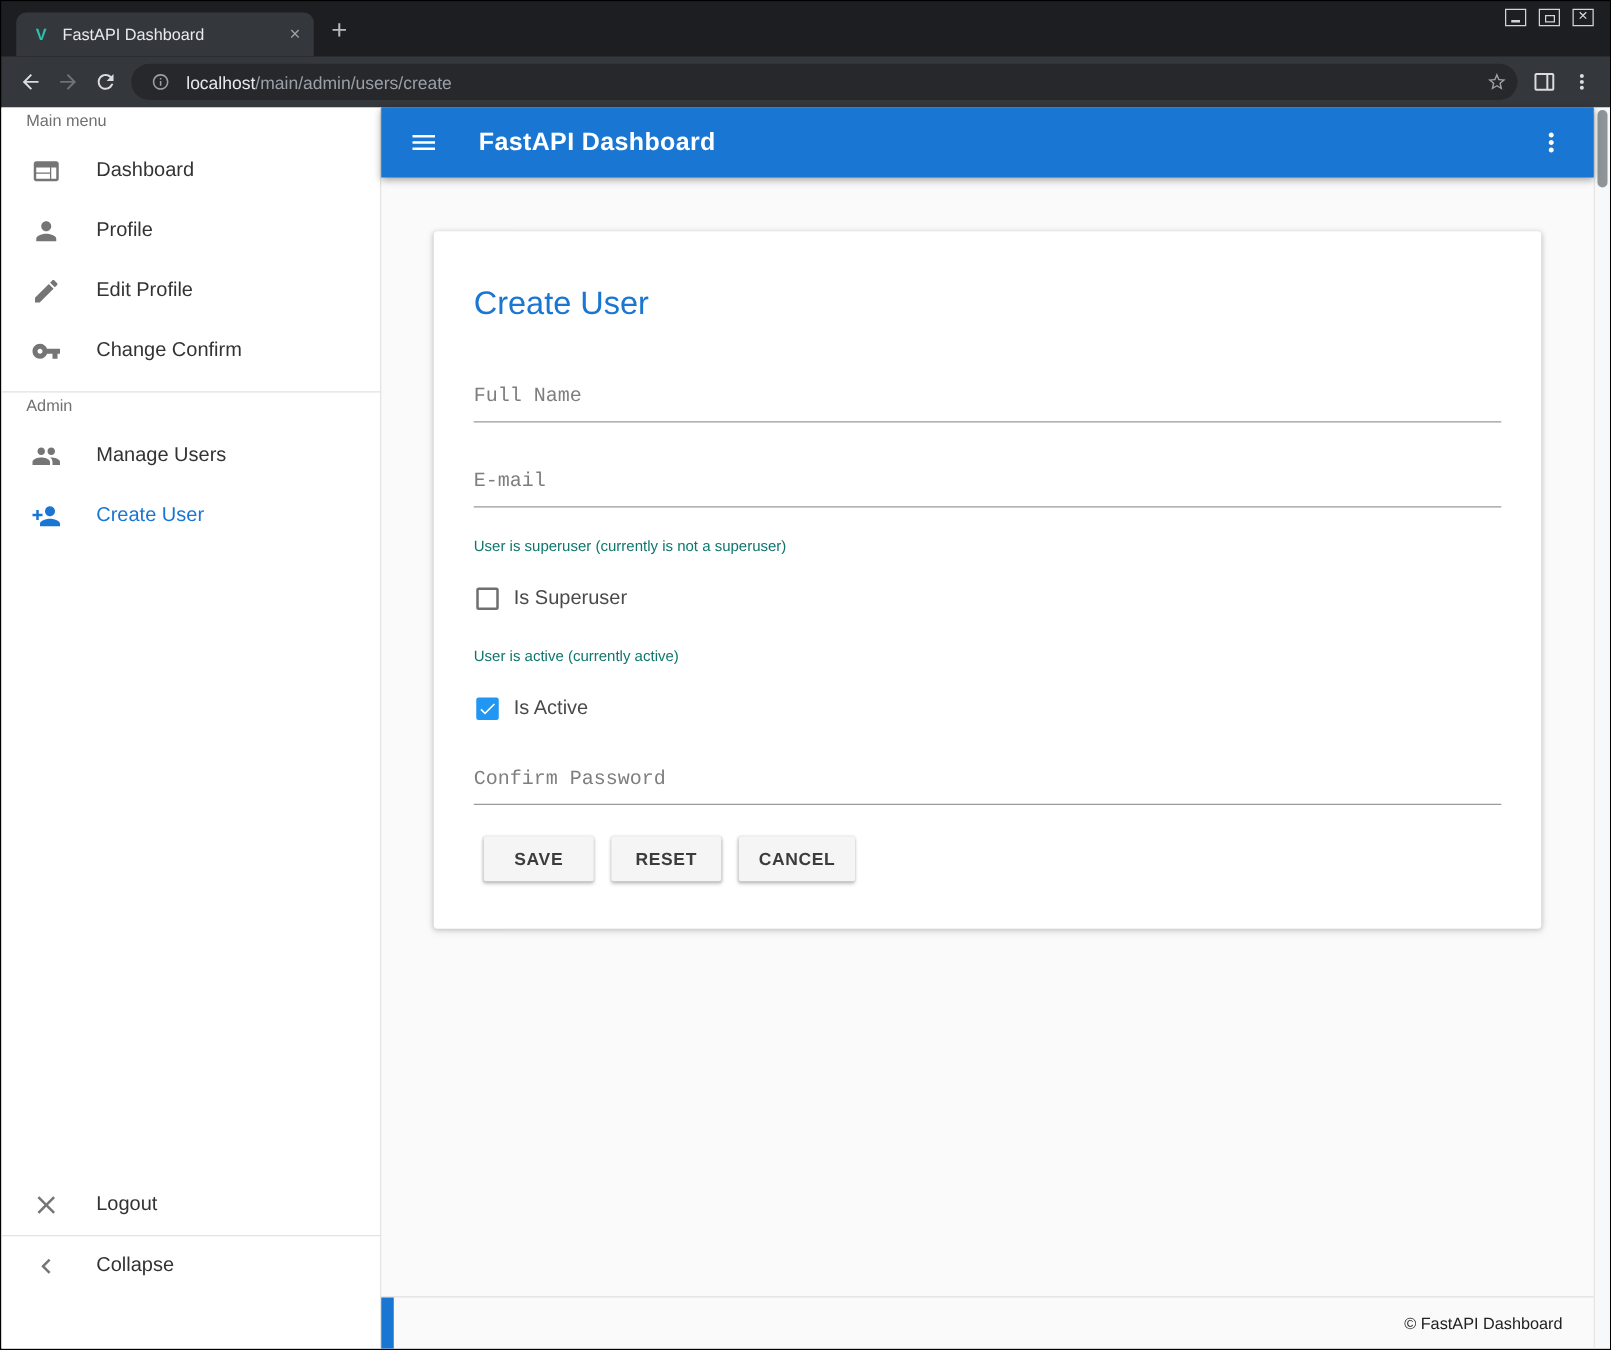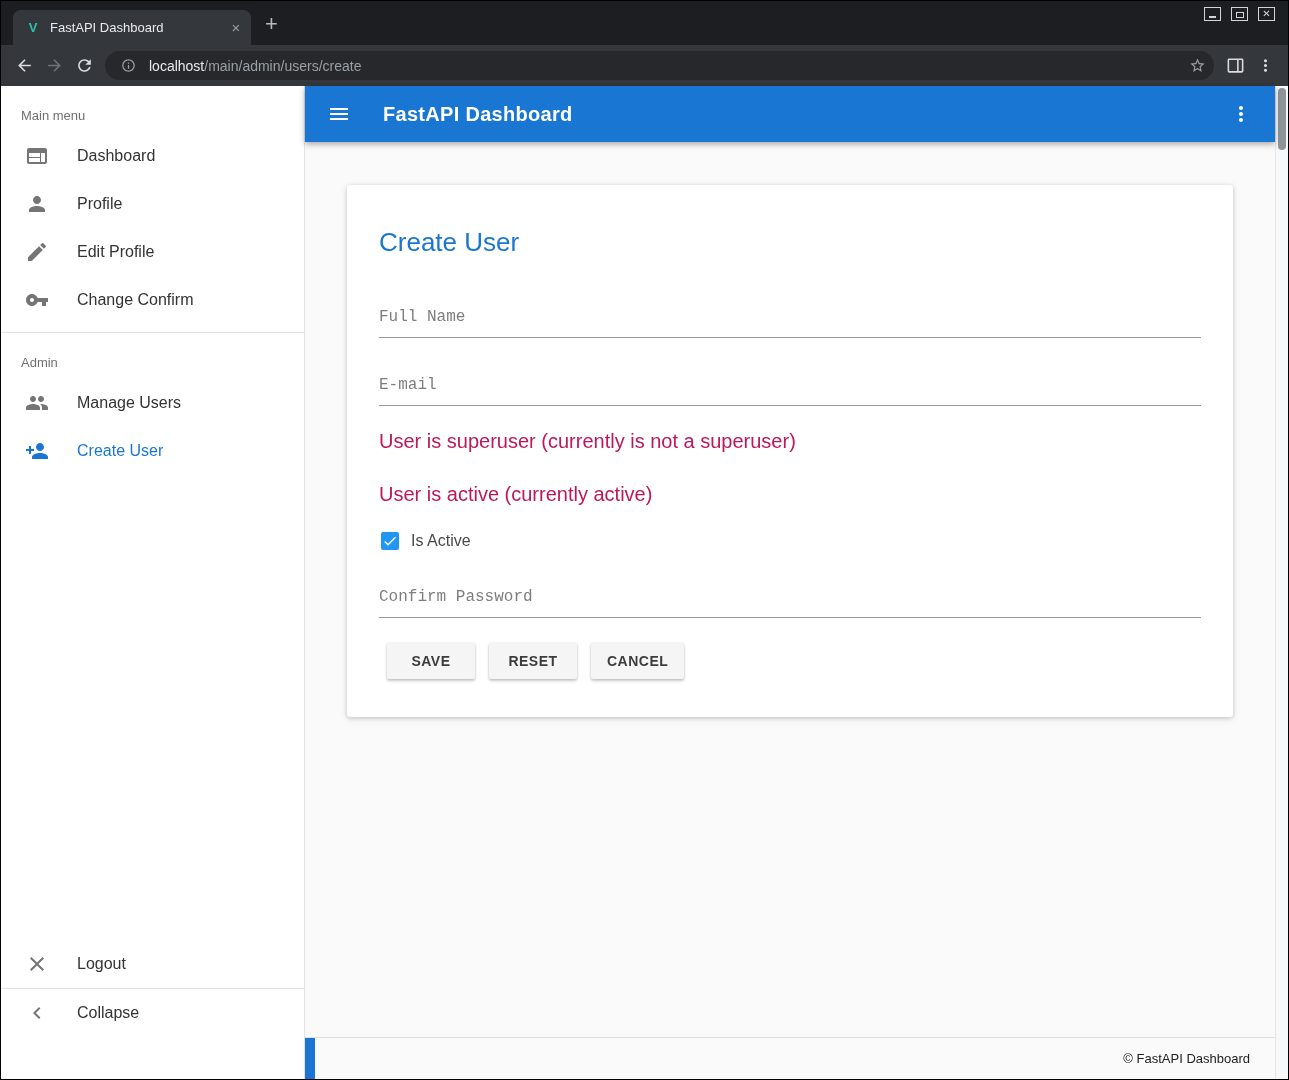--- a/index.html
+++ b/index.html
@@ -40,21 +40,21 @@
   .url-host { color:#e8eaed; }
   .url-path { color:#9aa0a6; }
   .star-btn { width:26px; height:26px; display:flex; align-items:center; justify-content:center; flex:none; cursor:pointer; }
   .star-btn svg { width:17px; height:17px; fill:#9aa0a6; }
 
   
   .page { flex:1; min-height:0; display:flex; background:#fafafa; }
 
   .sidebar { width:304px; flex:none; background:#ffffff; border-right:1px solid #e2e2e2;
              display:flex; flex-direction:column; padding-bottom:42px; }
-  .caption { font-size:13px; color:#707070; padding:22px 20px 9px; flex:none; }
+  .caption { font-size:13px; color:#707070; padding:3px 20px 9px; flex:none; }
   .nav-item { height:48px; flex:none; display:flex; align-items:center; padding-left:24px;
               gap:28px; font-size:16px; color:#333; cursor:pointer; }
   .nav-item svg { width:24px; height:24px; fill:#757575; flex:none; }
   .nav-item.active { color:#1976d2; }
   .nav-item.active svg { fill:#1976d2; }
   .sidebar .divider { height:1px; background:#e2e2e2; margin-top:8px; flex:none; }
   .sidebar .divider.tight { margin-top:0; }
   .spacer { flex:1; }
 
   .main { flex:1; min-width:0; display:flex; flex-direction:column; }
@@ -73,21 +73,21 @@
   .card h1 { margin:6px 0 0; font-size:26px; font-weight:normal; color:#1976d2; }
 
   .tfield { margin-top:50px; }
   .tfield.gap38 { margin-top:38px; }
   .tfield.gap48 { margin-top:48px; }
   input.line-input { display:block; width:100%; border:0; border-bottom:1px solid #9a9a9a;
                      background:transparent; font-size:16px; font-family:Liberation Mono, monospace; color:#333;
                      padding:0 0 11px; outline:none; border-radius:0; }
   input.line-input::placeholder { color:#7e7e7e; opacity:1; }
 
-  .hint { margin-top:24px; font-size:20px; color:#be185d; }
+  .hint { margin-top:24px; font-size:12px; color:#0f766e; }
   .hint.gap30 { margin-top:30px; }
   .cb-row { margin-top:26px; display:flex; align-items:center; cursor:pointer; }
   .cb-box { width:18px; height:18px; border:2px solid #6f6f6f; border-radius:2px;
             margin-left:2px; position:relative; flex:none; }
   .cb-box svg { display:none; position:absolute; top:-1px; left:-1px; width:16px; height:16px; fill:#fff; }
   .cb-box.checked { background:#2196f3; border-color:#2196f3; }
   .cb-box.checked svg { display:block; }
   .cb-label { margin-left:12px; font-size:16px; color:#4a4a4a; }
 
   .btn-row { margin-top:25px; display:flex; padding-left:8px; }
@@ -256,20 +256,26 @@
           <div class="tfield">
             <input class="line-input" type="text" placeholder="Full Name" style="">
           </div>
 
           <div class="tfield gap38">
             <input class="line-input" type="text" placeholder="E-mail" style="">
           </div>
 
           <div class="hint">User is superuser (currently is not a superuser)</div>
 
+          <div class="cb-row">
+            <span class="cb-box">
+              
+            </span>
+            <span class="cb-label">Is Superuser</span>
+          </div>
 
           <div class="hint gap30">User is active (currently active)</div>
 
           <div class="cb-row">
             <span class="cb-box checked">
               <svg viewBox="0 0 24 24">
                   <path d="M9 16.17 4.83 12l-1.42 1.41L9 19 21 7l-1.41-1.41z"></path>
                 </svg>
             </span>
             <span class="cb-label">Is Active</span>

